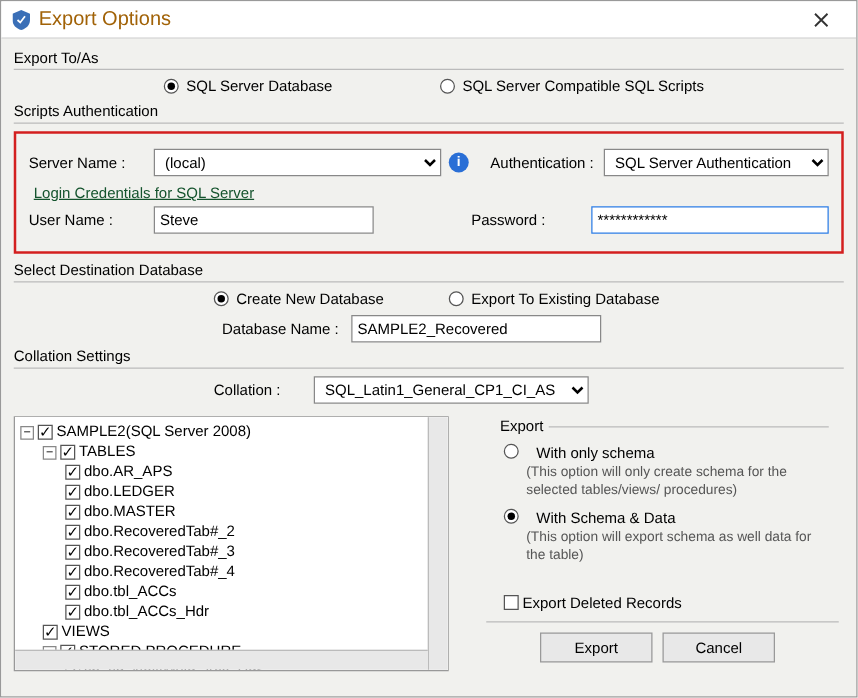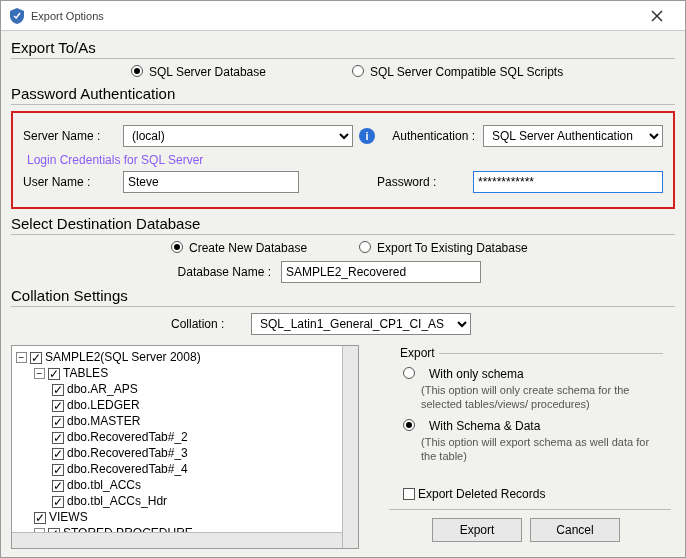--- a/index.html
+++ b/index.html
@@ -19,32 +19,32 @@
     align-items: center;
     padding: 0 8px;
     border-bottom: 1px solid #ccc;
     background: #fff;
   }
   .titlebar .shield {
     width: 16px; height: 16px;
     margin-right: 6px;
     display: inline-flex; align-items: center; justify-content: center;
   }
-  .titlebar .title { font-size: 11px; color: #404040; }
+  .titlebar .title { font-size: 16px; color: #a16207; }
   .titlebar .close {
     margin-left: auto;
     width: 40px; height: 28px;
     display: flex; align-items: center; justify-content: center;
     font-size: 14px;
   }
   .content { padding: 4px 10px 0 10px; background:#f1f1ee; height: calc(100% - 30px); }
-  .group-label { font-size: 15px; color: #000; margin: 4px 0 2px 0; }
+  .group-label { font-size: 12px; color: #000; margin: 4px 0 2px 0; }
   .underline { border-top: 1px solid #bbb; margin: 2px 0 6px 0; }
   .row { display: flex; align-items: center; margin: 4px 0; }
-  .radio-row { display: flex; gap: 6px; margin: 6px 0 6px 120px; }
+  .radio-row { display: flex; align-items: center; gap: 6px; margin: 6px 0 6px 120px; }
   .radio-circle {
     width: 12px; height: 12px; border: 1px solid #555; border-radius: 50%;
     display: inline-flex; align-items: center; justify-content: center;
     background: #fff;
   }
   .radio-circle.selected::after {
     content: ''; width: 6px; height: 6px; background: #000; border-radius: 50%;
   }
   .radio-label { margin-right: 80px; }
   .redbox {
@@ -59,21 +59,21 @@
     padding: 0 4px;
   }
   .combo { width: 230px; }
   .auth-combo { width: 180px; }
   .info-icon {
     width: 16px; height: 16px; border-radius: 50%;
     background: #2a6fd6; color: #fff; font-weight: bold;
     display: inline-flex; align-items: center; justify-content: center;
     font-size: 11px; margin-left: 6px;
   }
-  .subhead { margin: 6px 0 4px 4px; color:#8b5cf6; }
+  .subhead { margin: 6px 0 4px 4px; color:#14532d;text-decoration:underline; }
   .input-med { width: 176px; }
   .input-wide { width: 190px; }
   .dbname-label { width: 140px; text-align:right; margin-right:10px; margin-left: 120px;}
   .dbname-input { width: 200px; }
   .treebox {
     border: 1px solid #999; background: #fff; width: 348px; height: 204px;
     overflow: auto; position: relative;
   }
   .scroll-right { position:absolute; top:0; right:0; width:16px; height:100%; background:#e8e8e8; border-left:1px solid #bbb;}
   .scroll-bottom { position:absolute; bottom:0; left:0; right:16px; height:16px; background:#e8e8e8; border-top:1px solid #bbb;}
@@ -118,21 +118,21 @@
 
   <div class="group-label">Export To/As</div>
   <div class="underline"></div>
   <div class="radio-row">
     <span class="radio-circle selected"></span>
     <span class="radio-label">SQL Server Database</span>
     <span class="radio-circle"></span>
     <span>SQL Server Compatible SQL Scripts</span>
   </div>
 
-  <div class="group-label">Password Authentication</div>
+  <div class="group-label">Scripts Authentication</div>
   <div class="underline"></div>
 
   <div class="redbox">
     <div class="row">
       <span class="field-label">Server Name :</span>
       <select class="combo">
         <option>(local)</option>
       </select>
       <span class="info-icon">i</span>
       <span style="flex:1"></span>

